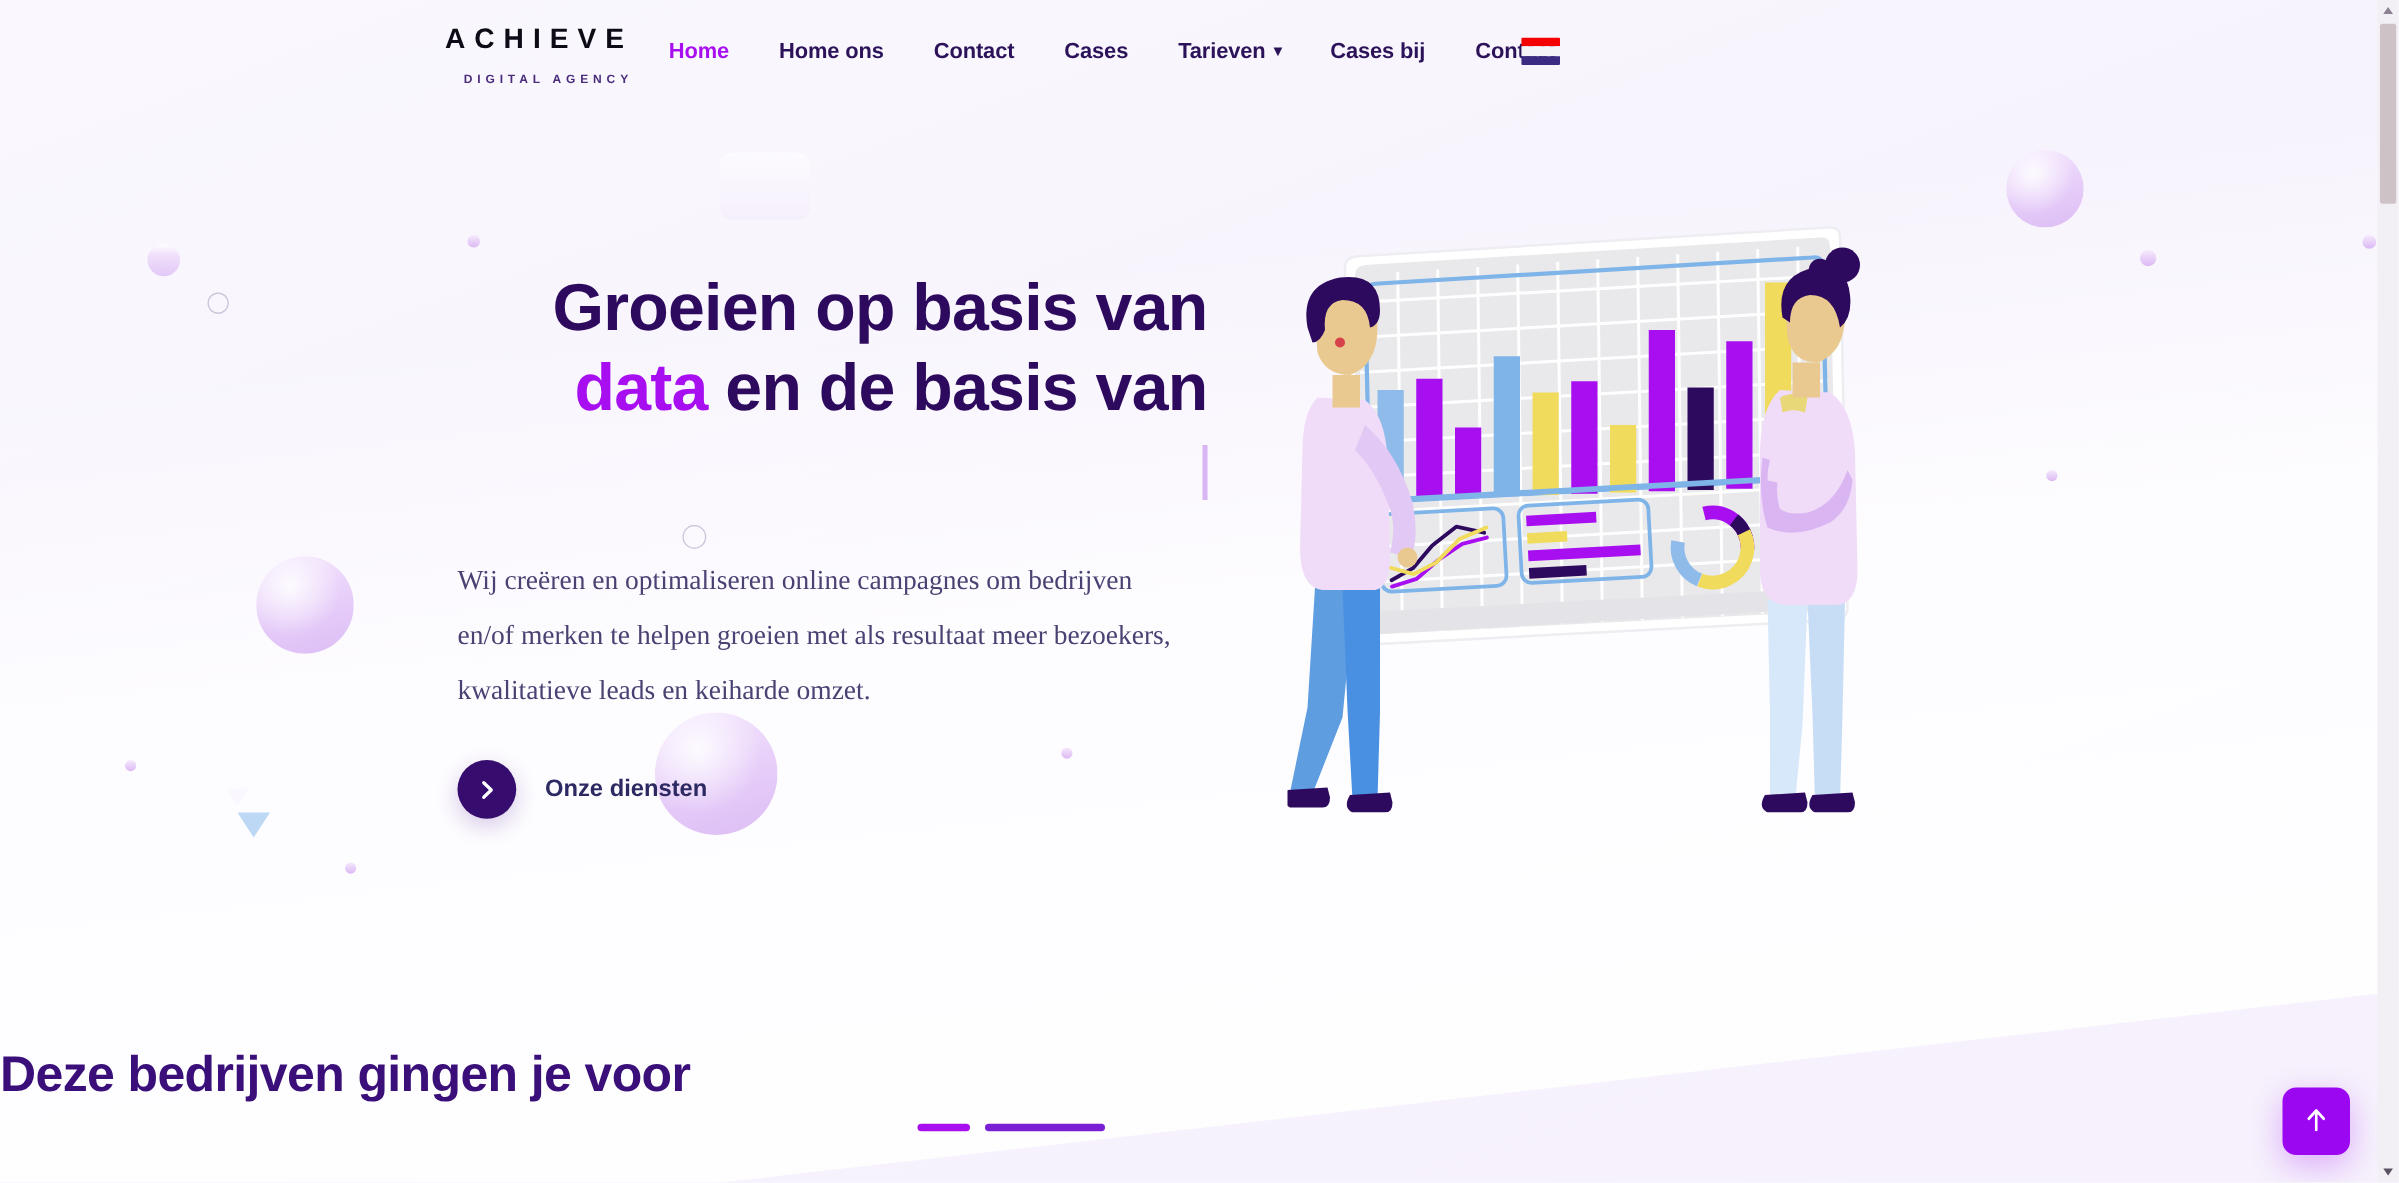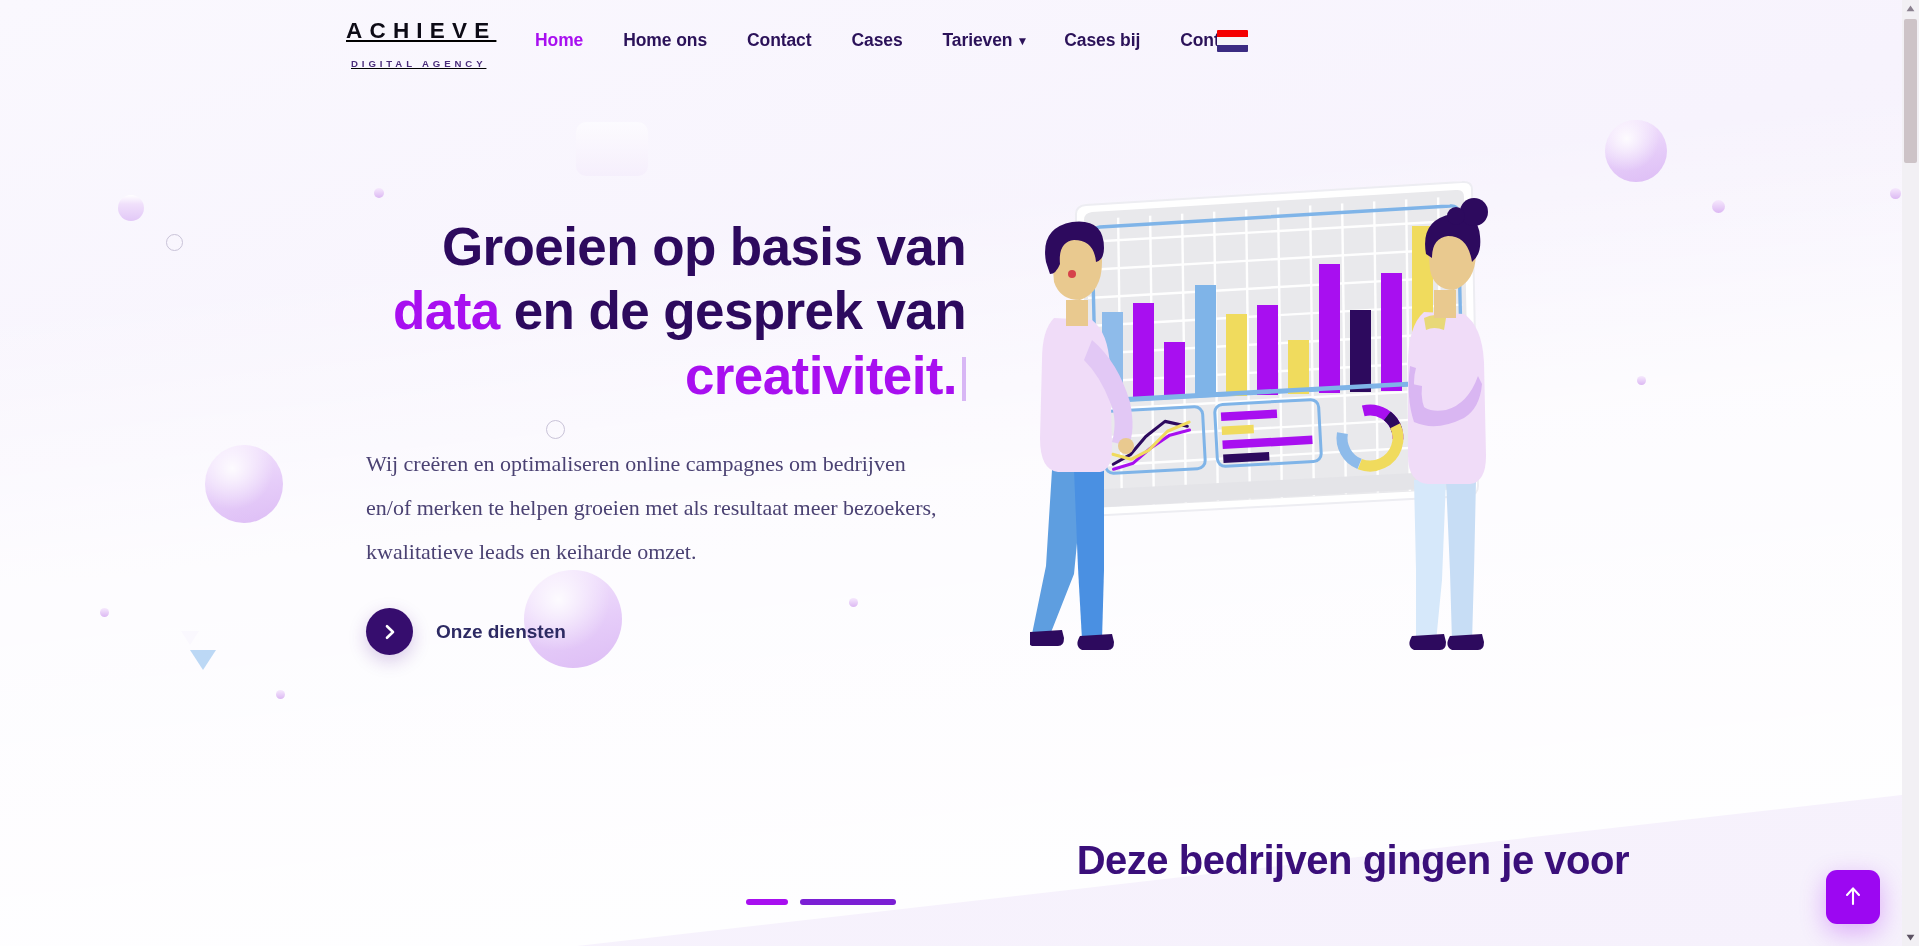--- a/index.html
+++ b/index.html
@@ -84,25 +84,24 @@
     top: 0; left: 0;
     width: 1919px;
     height: 82px;
     display: flex;
     align-items: center;
     z-index: 40;
   }
 
   .logo-block {
     position: absolute;
-    left: 346px;
+    left: 356px;
     top: 20px;
-    text-align: left;
+    text-align: right;
     line-height: 1;
-    text-decoration: underline;
   }
   .logo-main {
     font-size: 22.5px;
     font-weight: 700;
     letter-spacing: 7.2px;
     color: #0d0b16;
     font-family: "Liberation Sans", sans-serif;
   }
   .logo-sub {
     margin-top: 16px;
@@ -239,24 +238,24 @@
     left: 1030px;
     top: 170px;
     width: 500px;
     height: 480px;
     z-index: 15;
   }
 
   
   #brands-section {
     position: absolute;
-    left: 12px;
+    left: 0;
     top: 838px;
     width: 1617px;
-    text-align: right;
+    text-align: left;
     z-index: 20;
   }
   .section-title {
     font-size: 40px;
     font-weight: 700;
     color: #3a0f7a;
     letter-spacing: -0.5px;
   }
   .title-underlines {
     margin-top: 16px;
@@ -375,22 +374,22 @@
       <span class="f-red"></span>
         <span class="f-white"></span>
         <span class="f-blue"></span>
     </div>
 
   </header>
 
   <section id="hero-text">
     <h1 class="headline">
       <span>Groeien op basis van</span><br>
-      <span class="hl-accent">data</span><span> en de gesprek van</span><br>
-      <span class="hl-accent">creativiteit.</span><span class="type-caret"></span>
+      <span class="hl-accent">data</span><span> en de basis van</span><br>
+      <span class="type-caret"></span>
     </h1>
 
     <p class="hero-para">Wij creëren en optimaliseren online campagnes om bedrijven en/of merken te helpen groeien met als resultaat meer bezoekers, kwalitatieve leads en keiharde omzet.</p>
 
     <div class="hero-cta-row">
       <span class="round-arrow">
         <svg width="18" height="18" viewBox="0 0 18 18" aria-hidden="true">
           <path d="M6 3.2 L12 9 L6 14.8" fill="none" stroke="#ffffff" stroke-width="2.6" stroke-linecap="round" stroke-linejoin="round"></path>
         </svg>
       </span>

